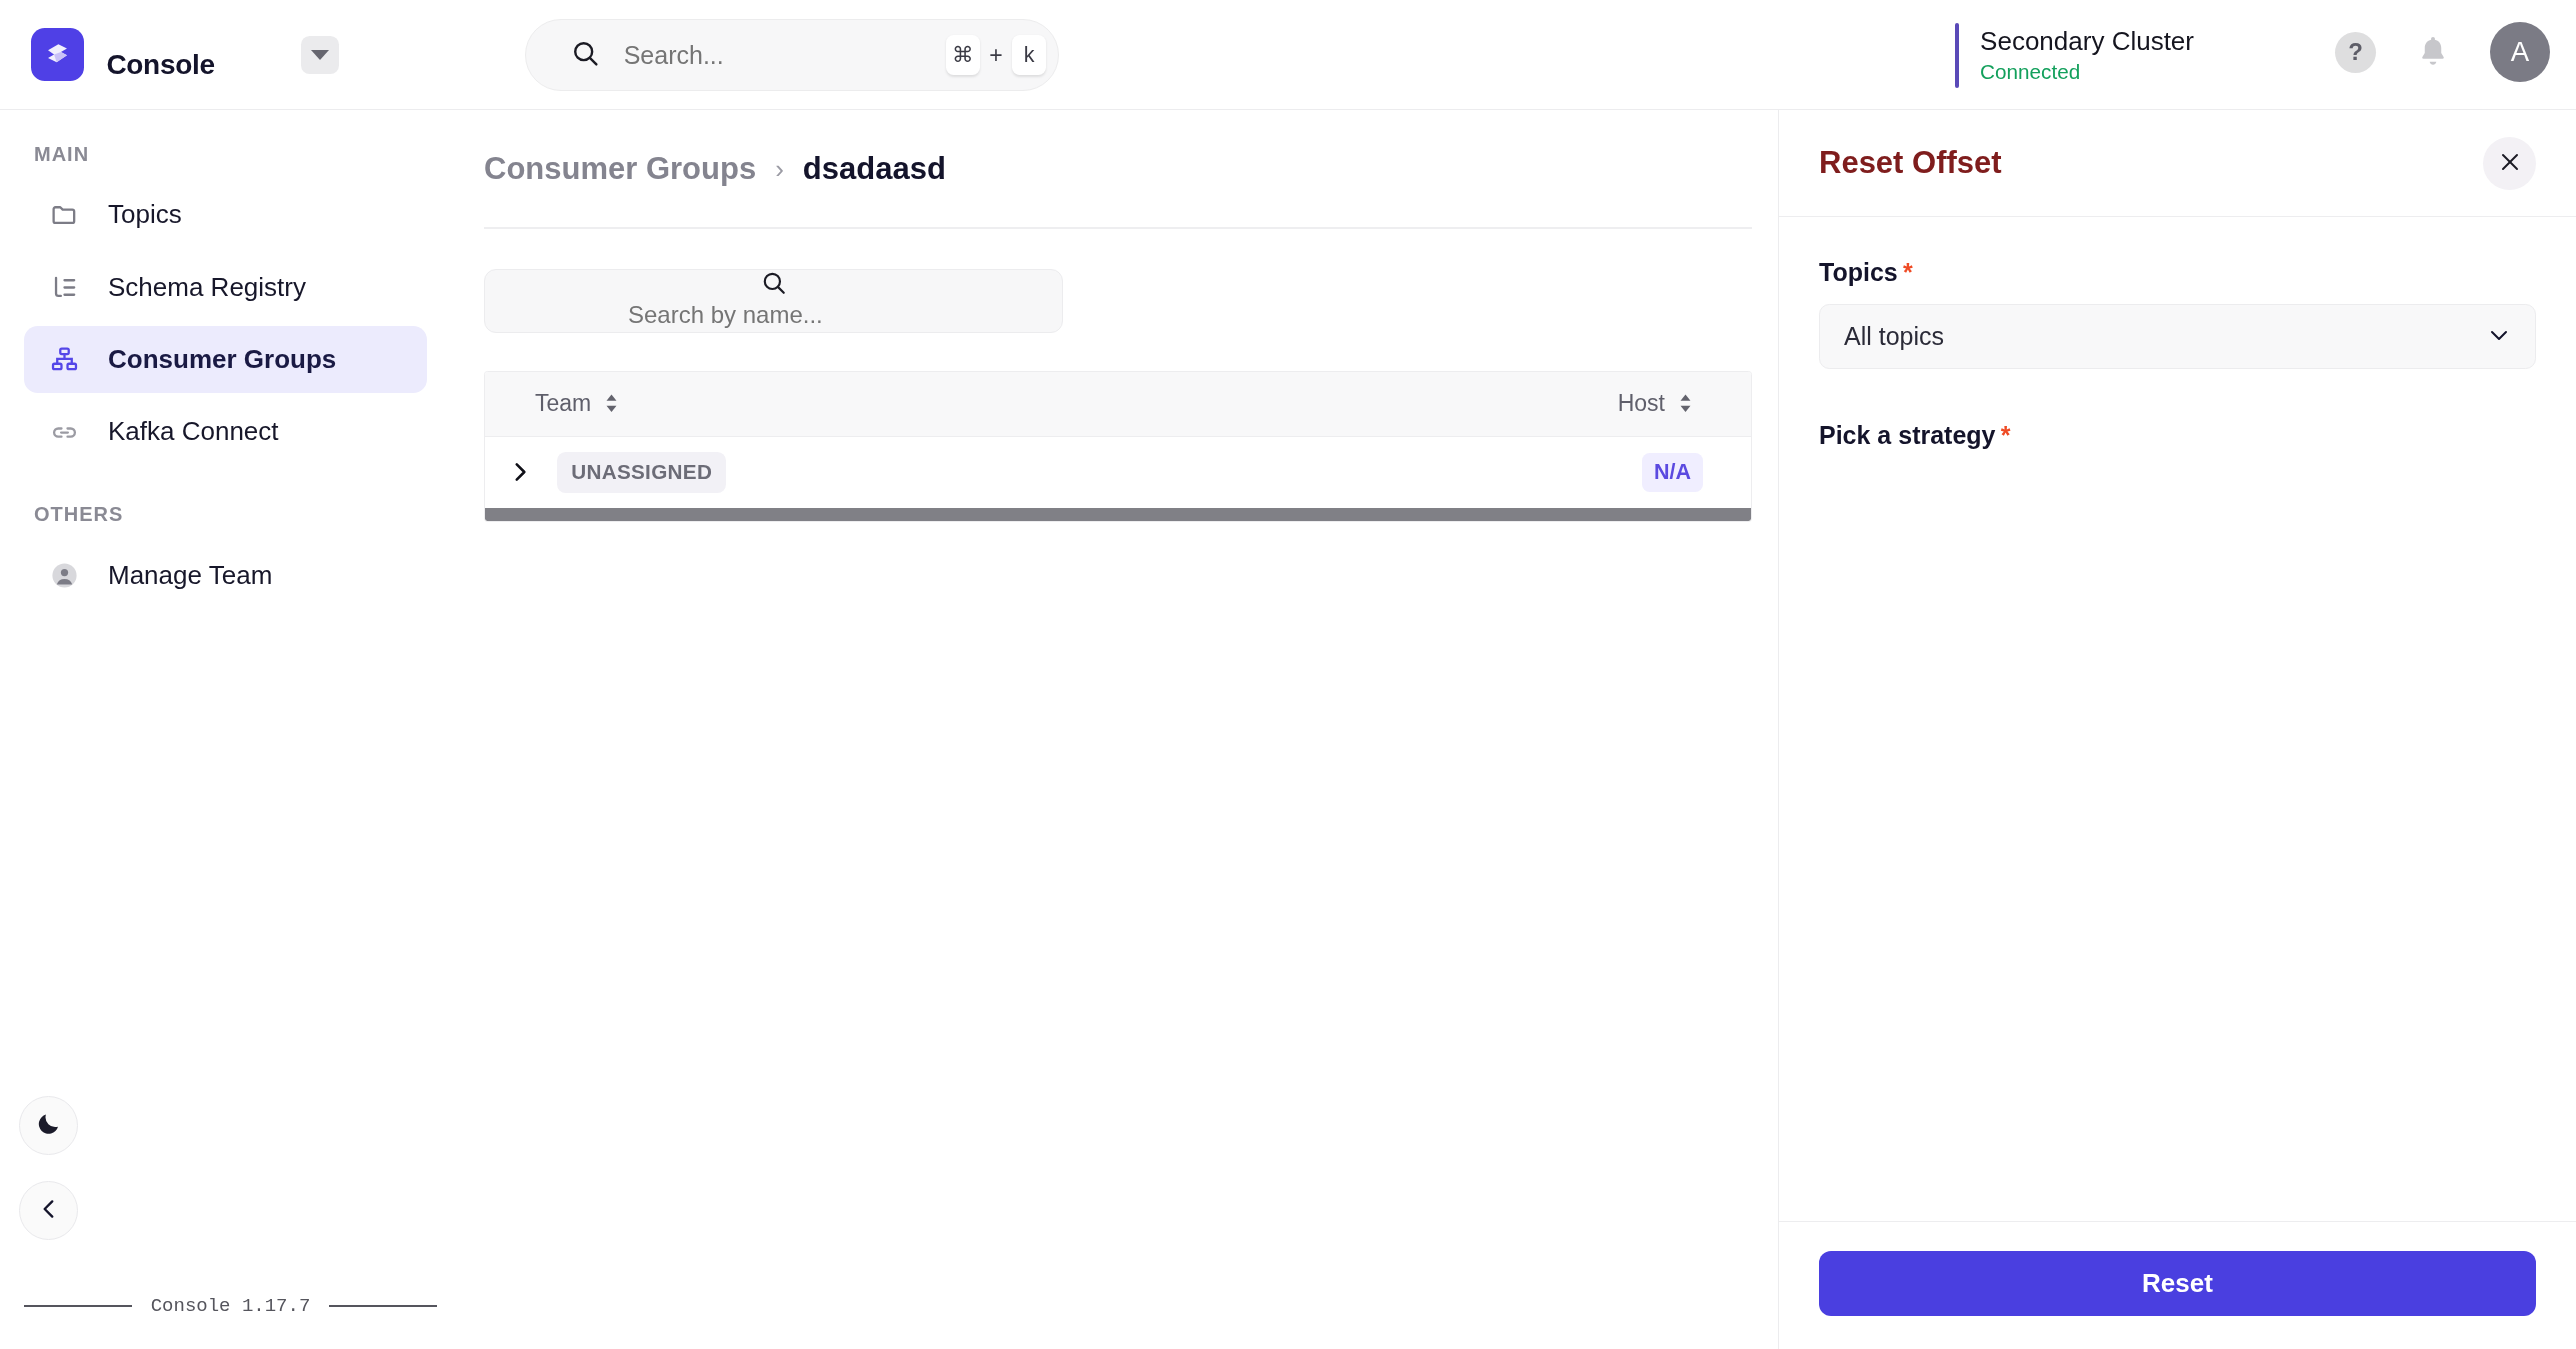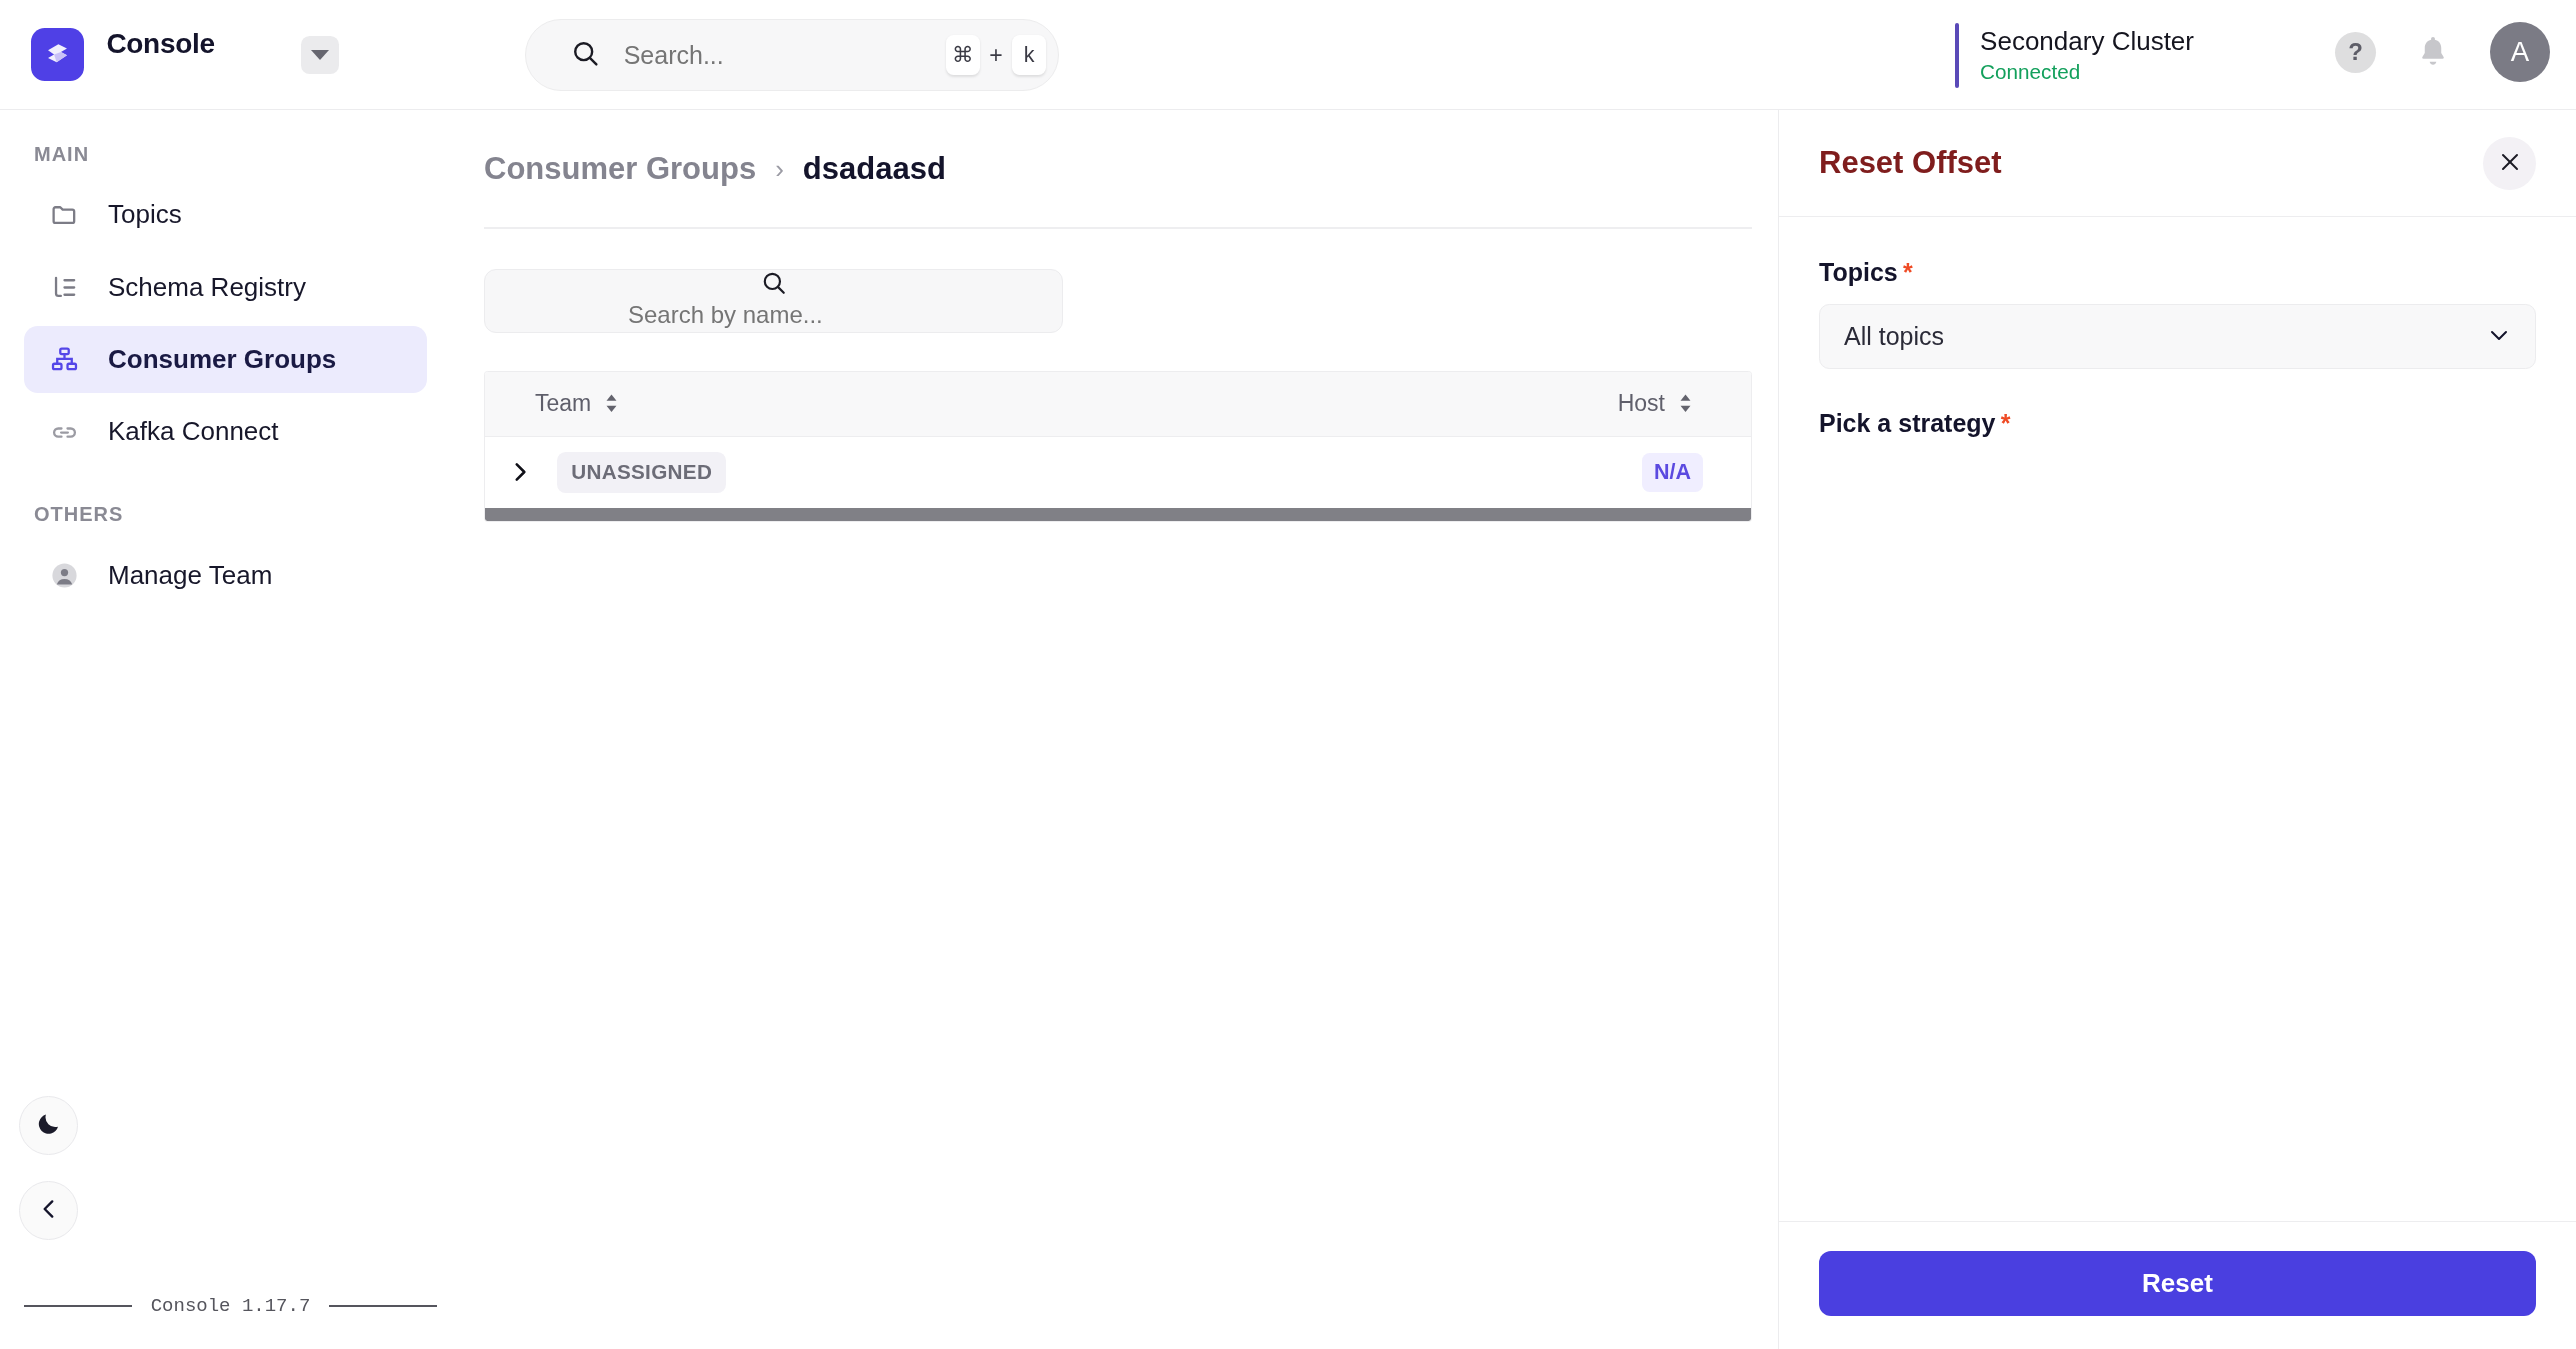--- a/index.html
+++ b/index.html
@@ -11,21 +11,21 @@
   }
   .app { position: relative; width: 2576px; height: 1350px; }
 
   
   .header {
     position: absolute; top: 0; left: 0; width: 2576px; height: 110px;
     border-bottom: 1.7px solid #ececee;
     background: #fff;
     display: flex; align-items: center;
   }
-  .brand { display: flex; align-items: flex-start; padding-left: 31px; }
+  .brand { display: flex; align-items: flex-end; padding-left: 31px; }
   .logo-tile {
     width: 53px; height: 53px; border-radius: 13.8px;
     background: #4f40e6;
     display: flex; align-items: center; justify-content: center;
   }
   .brand-name {
     margin-left: 22.4px; font-size: 28px; font-weight: bold; color: #14142b;
     letter-spacing: -0.3px;
   }
   .caret-btn {
@@ -171,21 +171,21 @@
   .close-btn {
     width: 53px; height: 53px; border-radius: 50%; background: #f3f1f5;
     display: flex; align-items: center; justify-content: center; cursor: pointer;
   }
   .panel-body { flex: 1; padding: 41px 40px 0 40px; }
   .field-label { font-size: 25px; font-weight: bold; color: #14142b; margin-bottom: 17px; }
   .req { color: #ef4b25; margin-left: 5.2px; }
   .select-box {
     height: 65px; background: #f8f8f9; border: 1.7px solid #ececee; border-radius: 10.3px;
     display: flex; align-items: center; justify-content: space-between;
-    padding: 0 24px; cursor: pointer; margin-bottom: 40px;
+    padding: 0 24px; cursor: pointer; margin-bottom: 52px;
   }
   .select-val { font-size: 25px; color: #2b2b38; }
   .panel-foot {
     border-top: 1.7px solid #ededef; padding: 29px 40px 34px 40px;
   }
   .reset-btn {
     width: 100%; height: 65px; background: #4a3fe0; color: #fff;
     border: none; border-radius: 12px; font-size: 26px; font-weight: bold;
     font-family: "Liberation Sans", sans-serif; cursor: pointer;
   }

